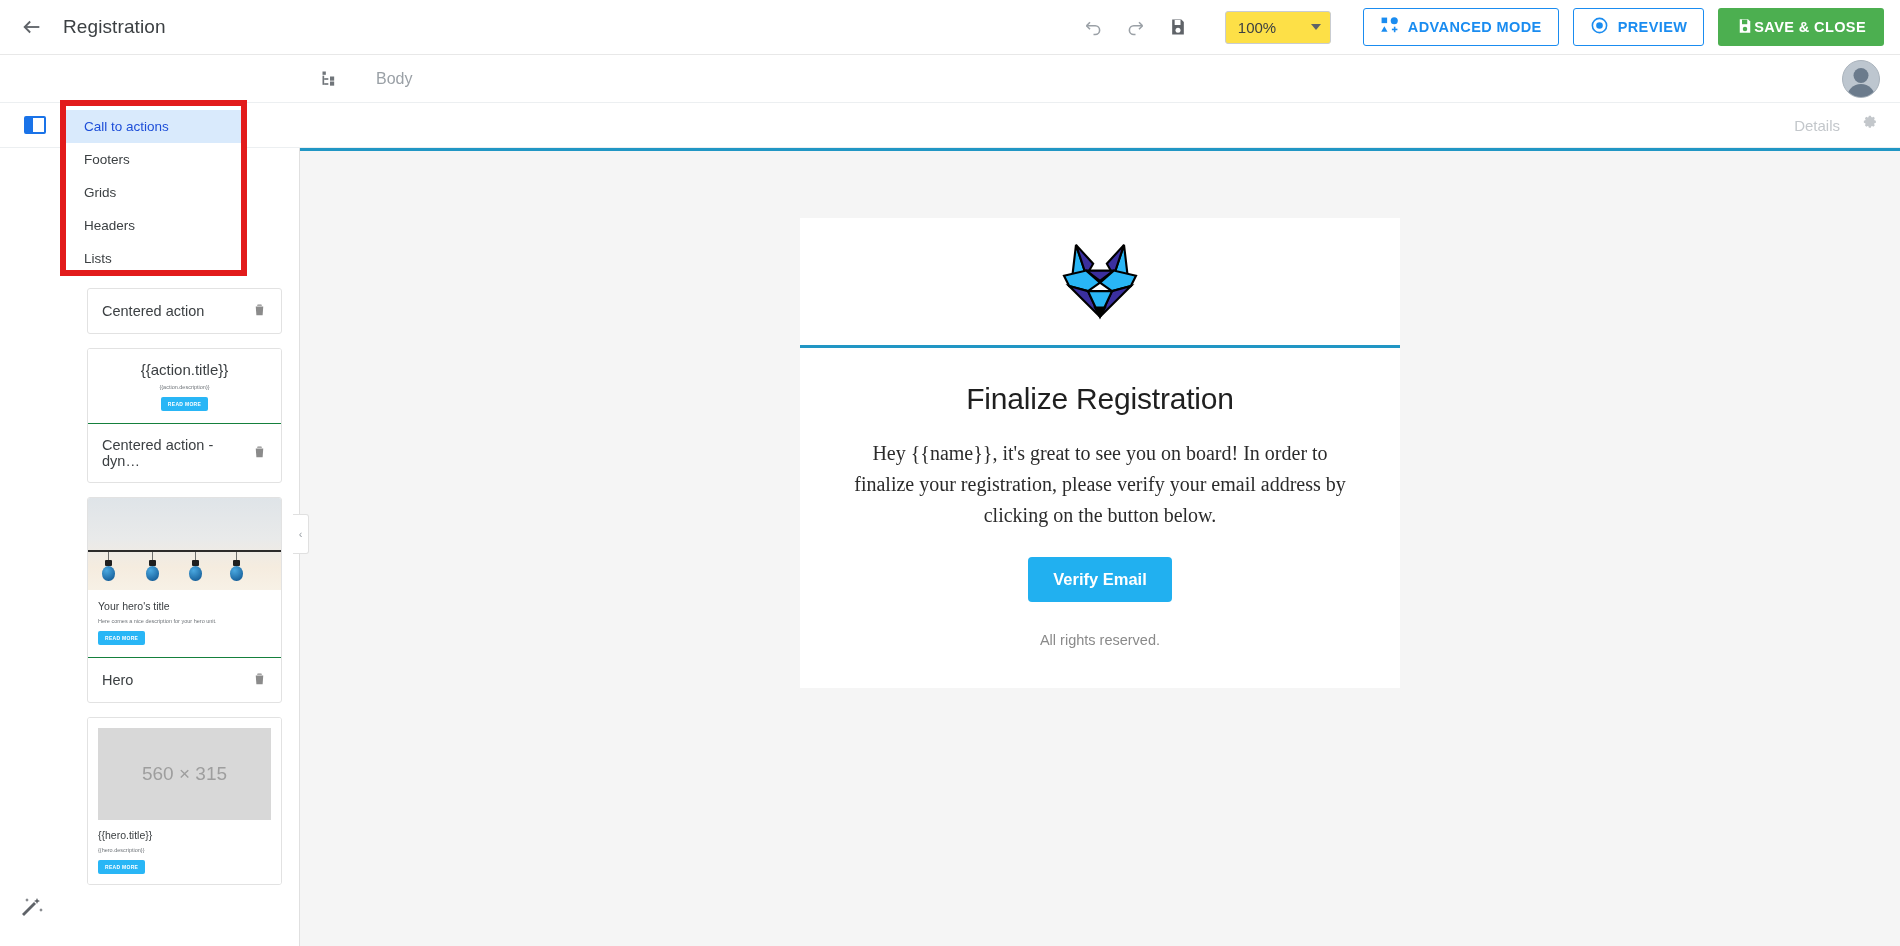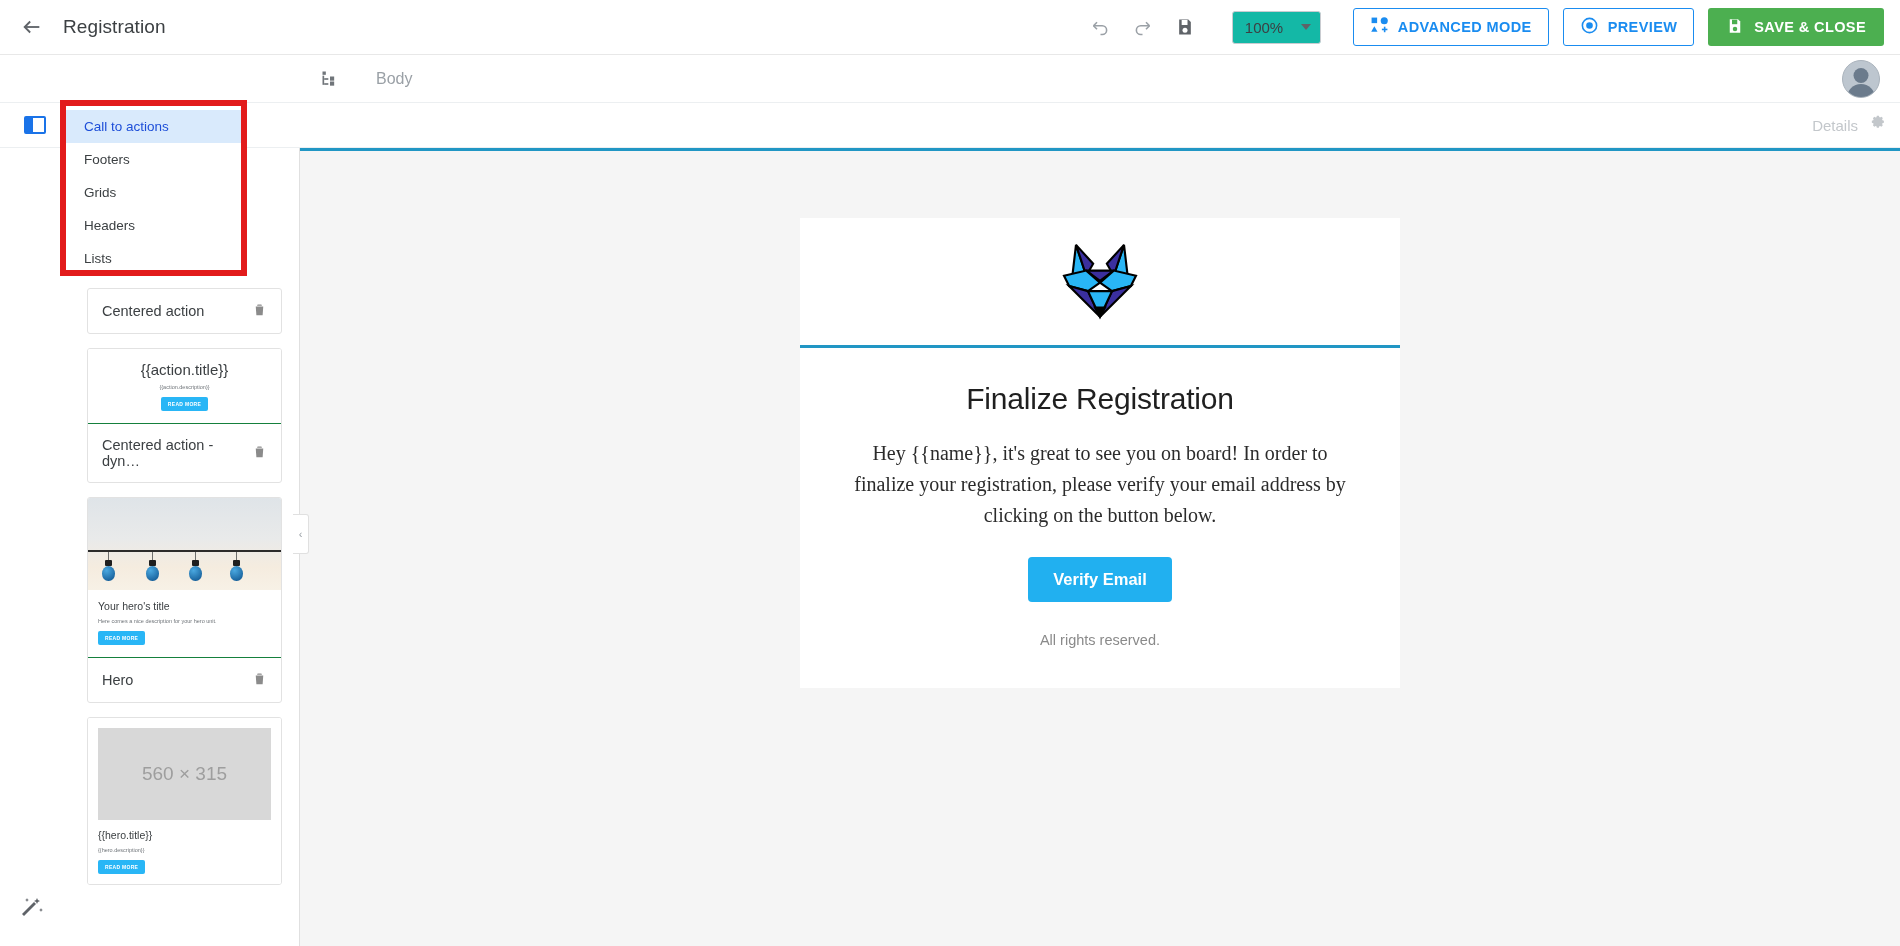--- a/index.html
+++ b/index.html
@@ -31,44 +31,44 @@
     margin-left: auto; display: flex; align-items: center;
     gap: 0px; padding-right: 16px;
   }
   .icon-btn {
     width: 42px; height: 42px; display: flex;
     align-items: center; justify-content: center;
     cursor: pointer; color: #9aa0a6;
   }
   .zoom-select {
     margin-left: 26px; margin-right: 18px;
-    width: 89px; height: 33px;
+    width: 106px; height: 33px;
     border: 1px solid #c9ccd1; border-radius: 3px;
     display: flex; align-items: center; justify-content: space-between;
     padding: 0 9px 0 12px;
-    font-size: 15px; color: #3c4043; cursor: pointer; background:#14b8a6;
+    font-size: 15px; color: #3c4043; cursor: pointer; background:#fde047;
   }
   .caret-down {
     width: 0; height: 0;
     border-left: 5px solid transparent;
     border-right: 5px solid transparent;
     border-top: 6px solid #5f6368;
   }
   .btn-outline {
     height: 38px; border: 1px solid #1a8cf0; border-radius: 3px;
     background: #fff; color: #1a8cf0;
     display: flex; align-items: center; gap: 9px;
     padding: 16px 16px; margin-left: 14px;
     font-size: 14.5px; font-weight: bold; letter-spacing: .4px;
     cursor: pointer; white-space: nowrap;
   }
   .btn-green {
     height: 38px; border: none; border-radius: 3px;
     background: #4caf50; color: #fff;
-    display: flex; align-items: center; gap: 10px;
+    display: flex; align-items: center; 
     padding: 0 18px; margin-left: 14px;
     font-size: 14.5px; font-weight: bold; letter-spacing: .4px;
     cursor: pointer; white-space: nowrap;
   }
 
   
   .subbar {
     position: absolute; top: 55px; left: 0;
     width: 1900px; height: 48px;
     background: #fff; border-bottom: 1px solid #eceff1;
@@ -107,21 +107,21 @@
     width: 22px; height: 18px;
     border: 2px solid #1a73e8; border-radius: 2px;
     position: relative; cursor: pointer; flex: none;
   }
   .panel-icon::after {
     content: ''; position: absolute; left: 0; top: 0;
     width: 7px; height: 14px; background: #1a73e8;
   }
   .details-right {
     margin-left: auto; display: flex; align-items: center;
-    gap: 11px; padding-right: 14px; color: #c3c7cb; font-size: 15px;
+    gap: 21px; padding-right: 22px; color: #c3c7cb; font-size: 15px;
     cursor: pointer;
   }
 
   
   .leftpanel {
     position: absolute; top: 148px; left: 0;
     width: 300px; height: 798px;
     background: #fff; border-right: 1px solid #e0e0e0;
     overflow: hidden;
   }

